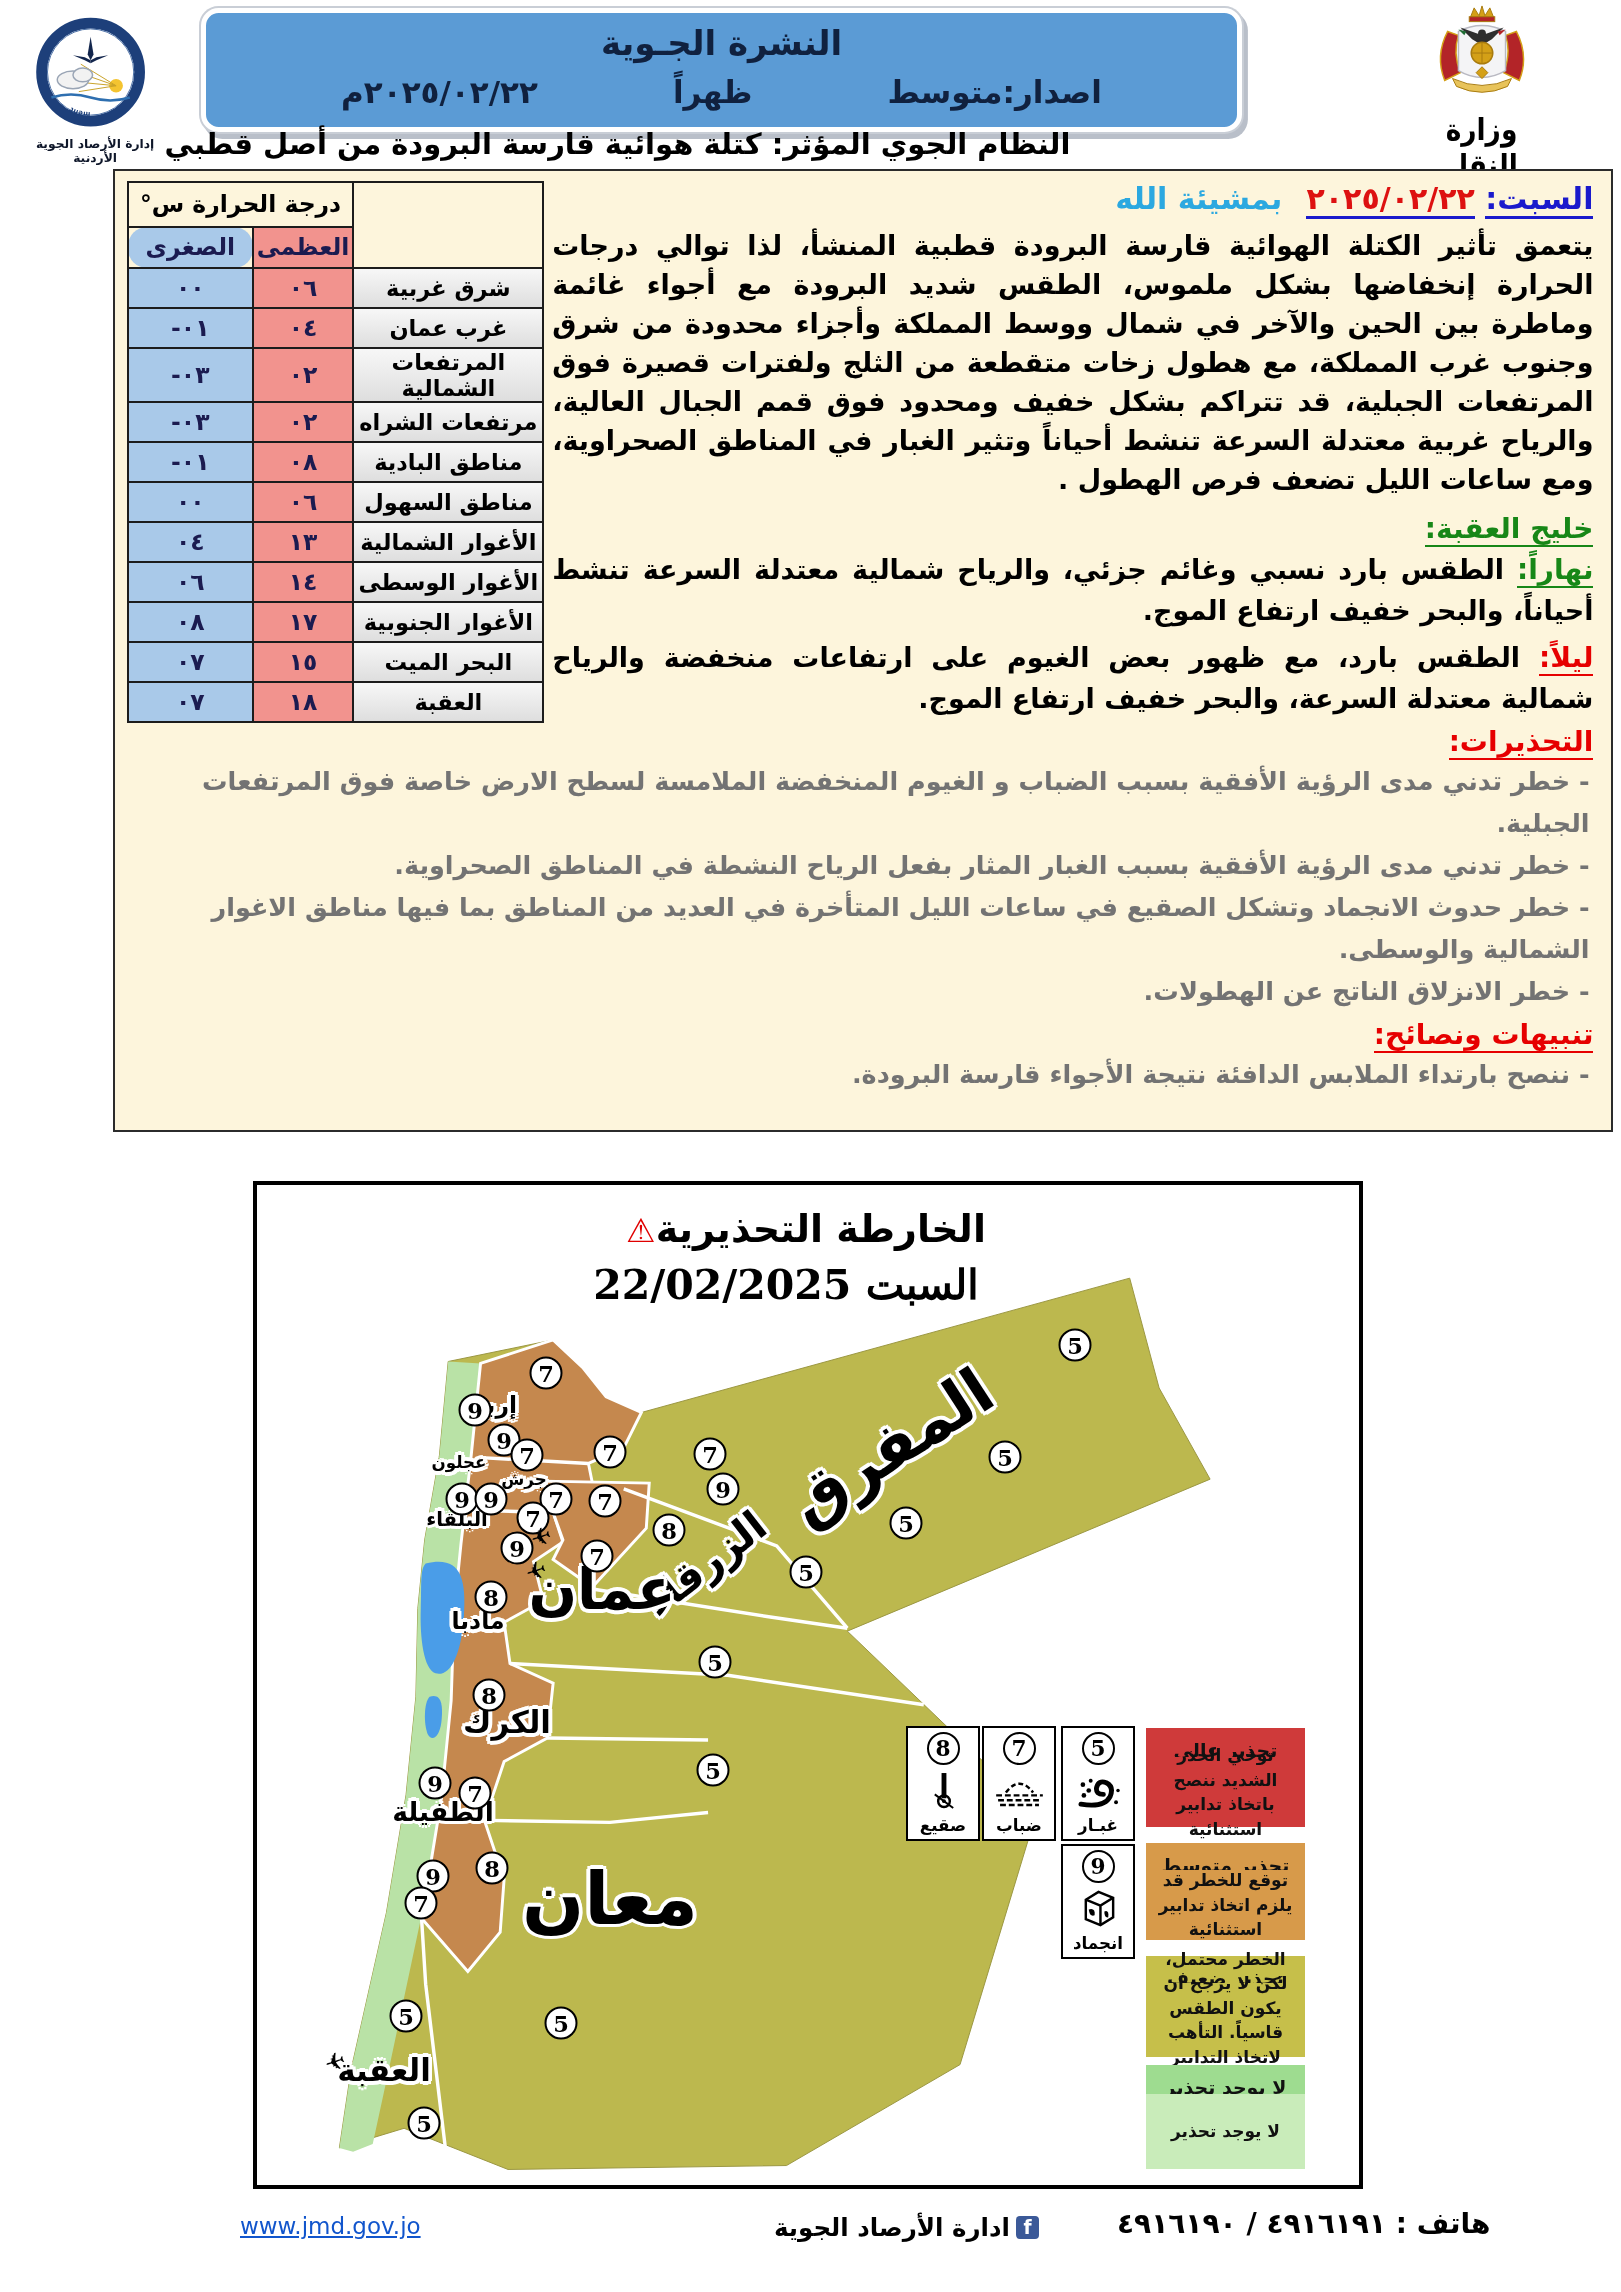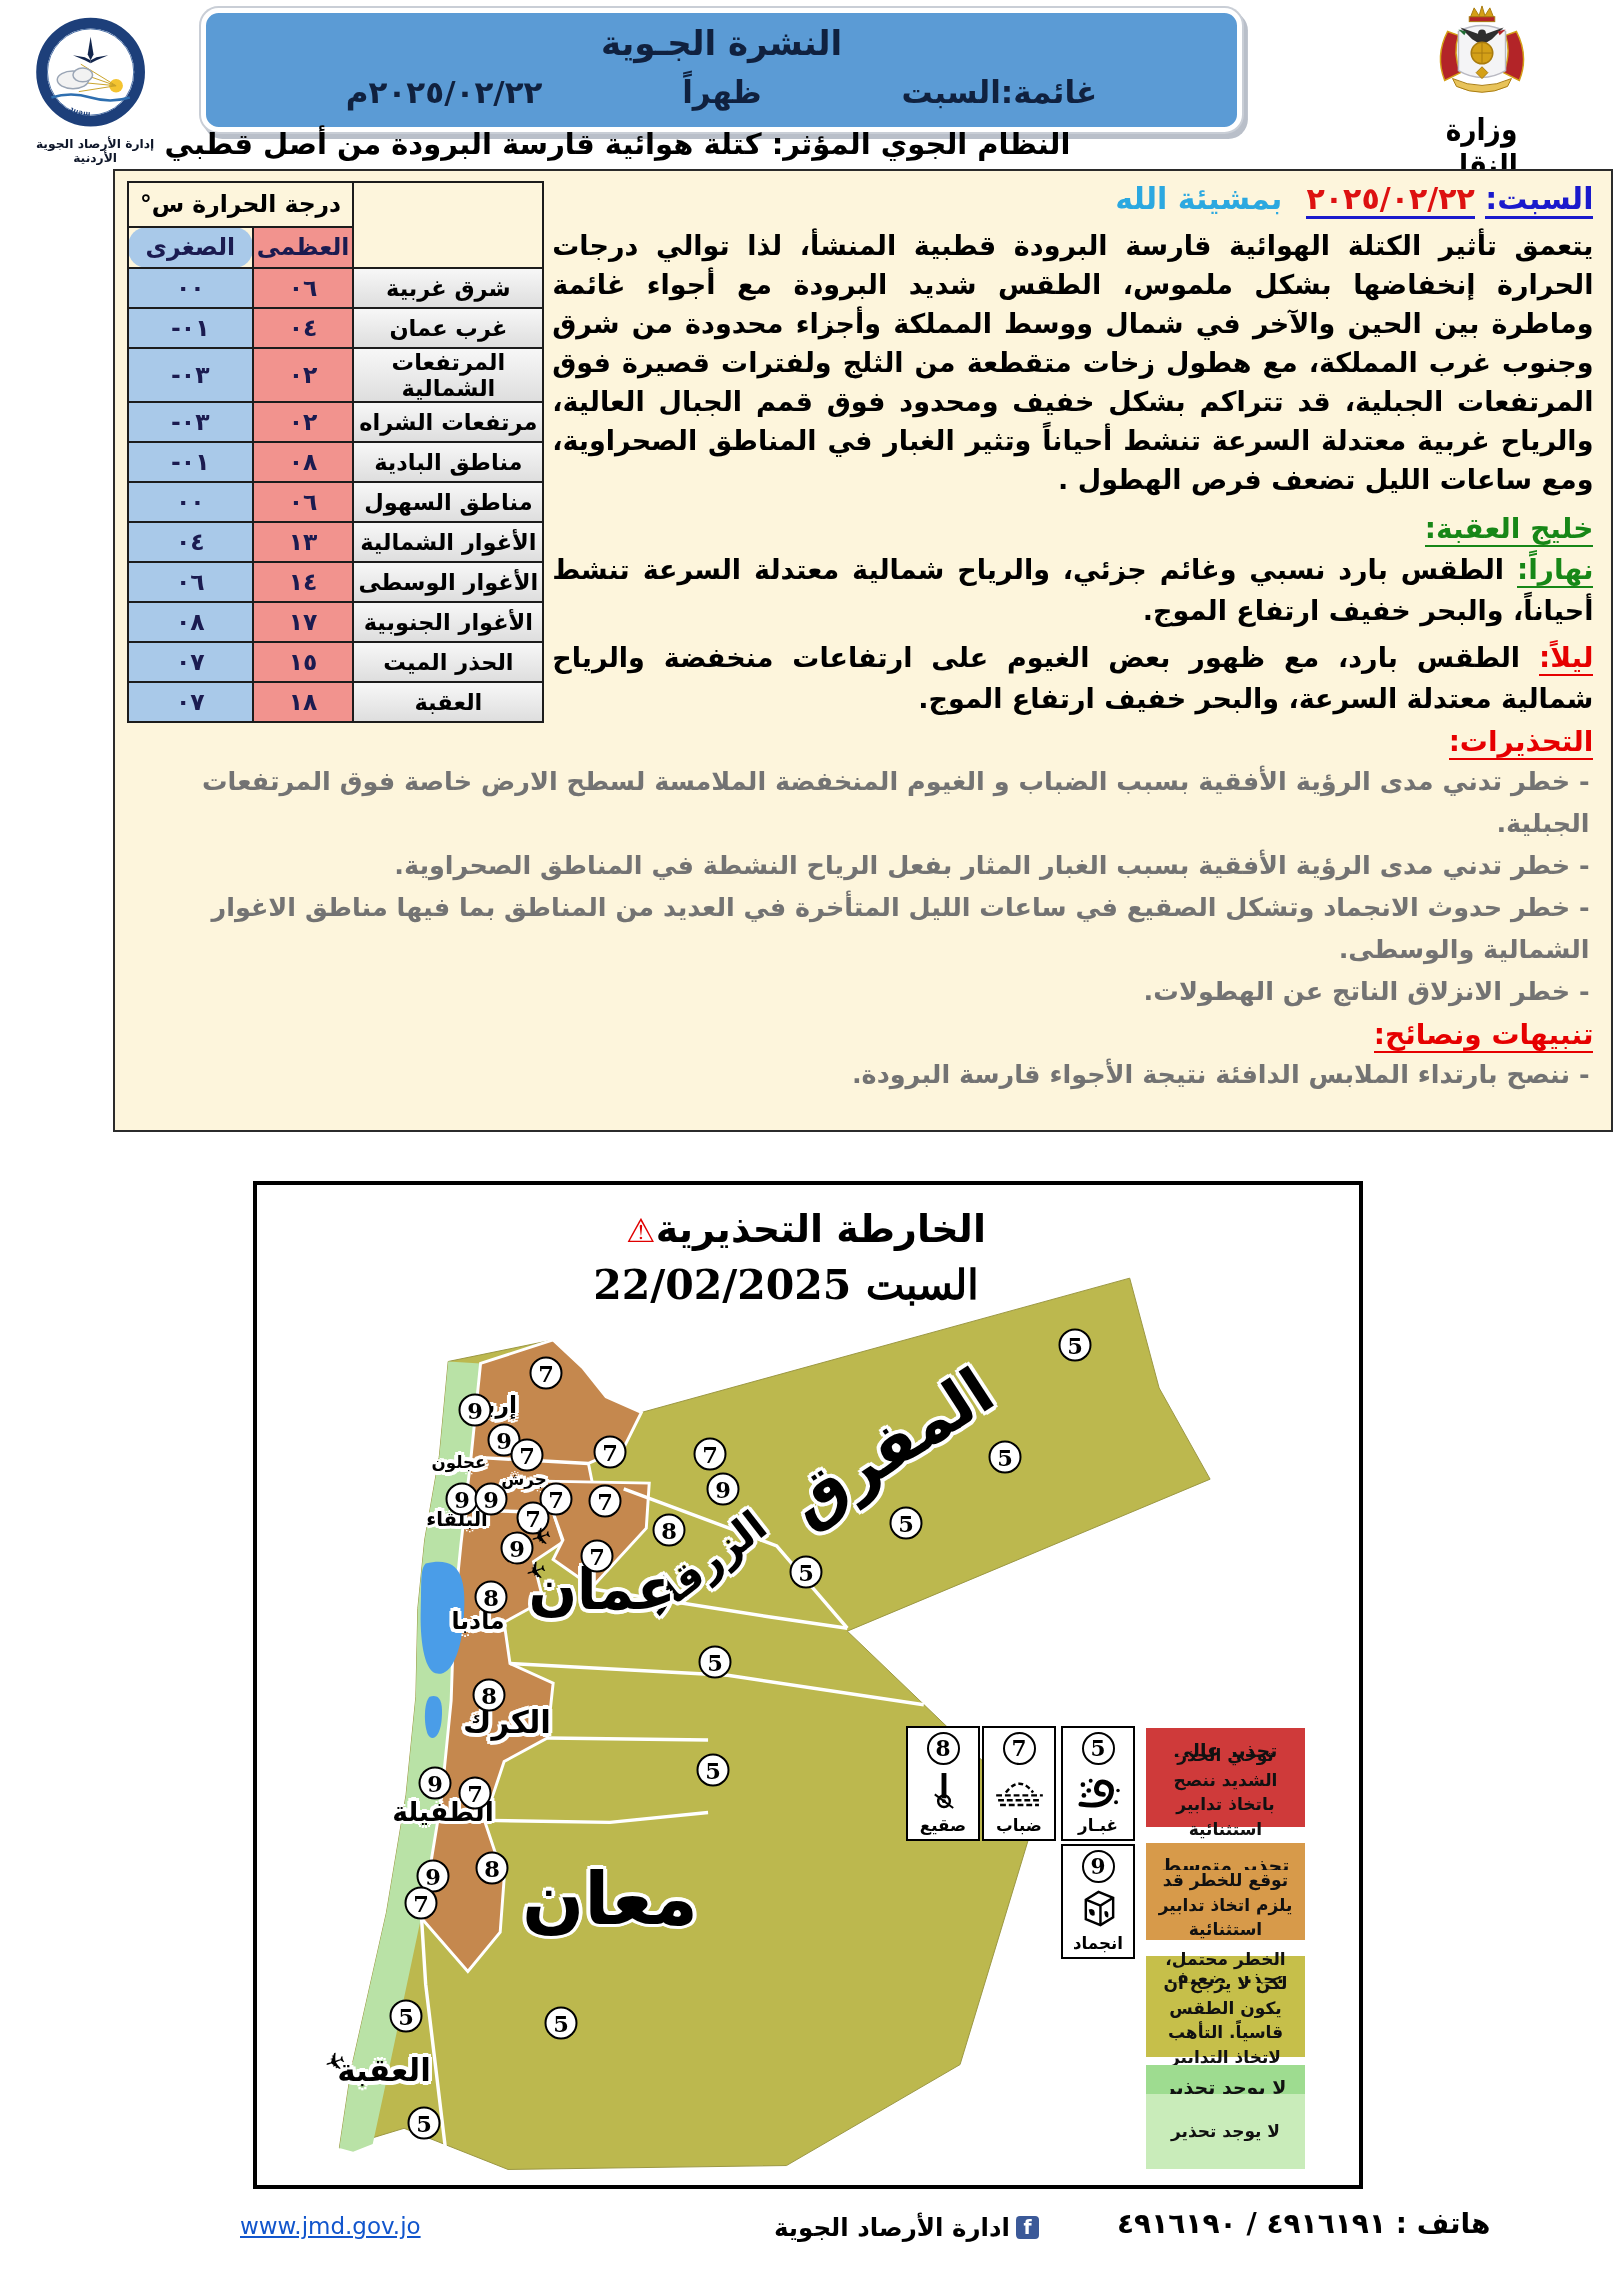--- a/index.html
+++ b/index.html
@@ -101,21 +101,21 @@
       <ellipse cx="62" cy="61" rx="10" ry="7" fill="#f2f2f2" stroke="#9aa5b5" stroke-width="1.5"></ellipse>
     </g>
     <path d="M30,84 Q50,78 70,84 T110,84" fill="none" stroke="#2e6fb0" stroke-width="2.5"></path>
   </svg>
   <div class="jmd-caption">إدارة الأرصاد الجوية الأردنية</div>
 </div>
 
 <div class="abs hdr-box">
   <div class="hdr-title">النشرة الجـوية</div>
   <div class="hdr-line2">
-    <span>غائمة:السبت</span>
+    <span>اصدار:متوسط</span>
     <span>ظهراً</span>
     <span>٢٠٢٥/٠٢/٢٢م</span>
   </div>
 </div>
 
 <div class="abs emblem">
   <svg width="118" height="106" viewBox="0 0 120 108">
     <path d="M25,30 Q12,55 22,80 L38,72 Q30,52 36,34 Z" fill="#b32428" stroke="#d4a017" stroke-width="1.5"></path>
     <path d="M95,30 Q108,55 98,80 L82,72 Q90,52 84,34 Z" fill="#b32428" stroke="#d4a017" stroke-width="1.5"></path>
     <path d="M36,30 Q60,18 84,30 L84,70 Q60,84 36,70 Z" fill="#f4f4f6" stroke="#b9b9c2" stroke-width="1.5"></path>
@@ -192,21 +192,21 @@
           <td class="t-region">الأغوار الوسطى</td>
           <td class="t-maxv"><span class="num">١٤</span></td>
           <td class="t-minv"><span class="num">٠٦</span></td>
         </tr>
         <tr>
           <td class="t-region">الأغوار الجنوبية</td>
           <td class="t-maxv"><span class="num">١٧</span></td>
           <td class="t-minv"><span class="num">٠٨</span></td>
         </tr>
         <tr>
-          <td class="t-region">الحذر الميت</td>
+          <td class="t-region">البحر الميت</td>
           <td class="t-maxv"><span class="num">١٥</span></td>
           <td class="t-minv"><span class="num">٠٧</span></td>
         </tr>
         <tr>
           <td class="t-region">العقبة</td>
           <td class="t-maxv"><span class="num">١٨</span></td>
           <td class="t-minv"><span class="num">٠٧</span></td>
         </tr>
       </tbody>
   </table>

